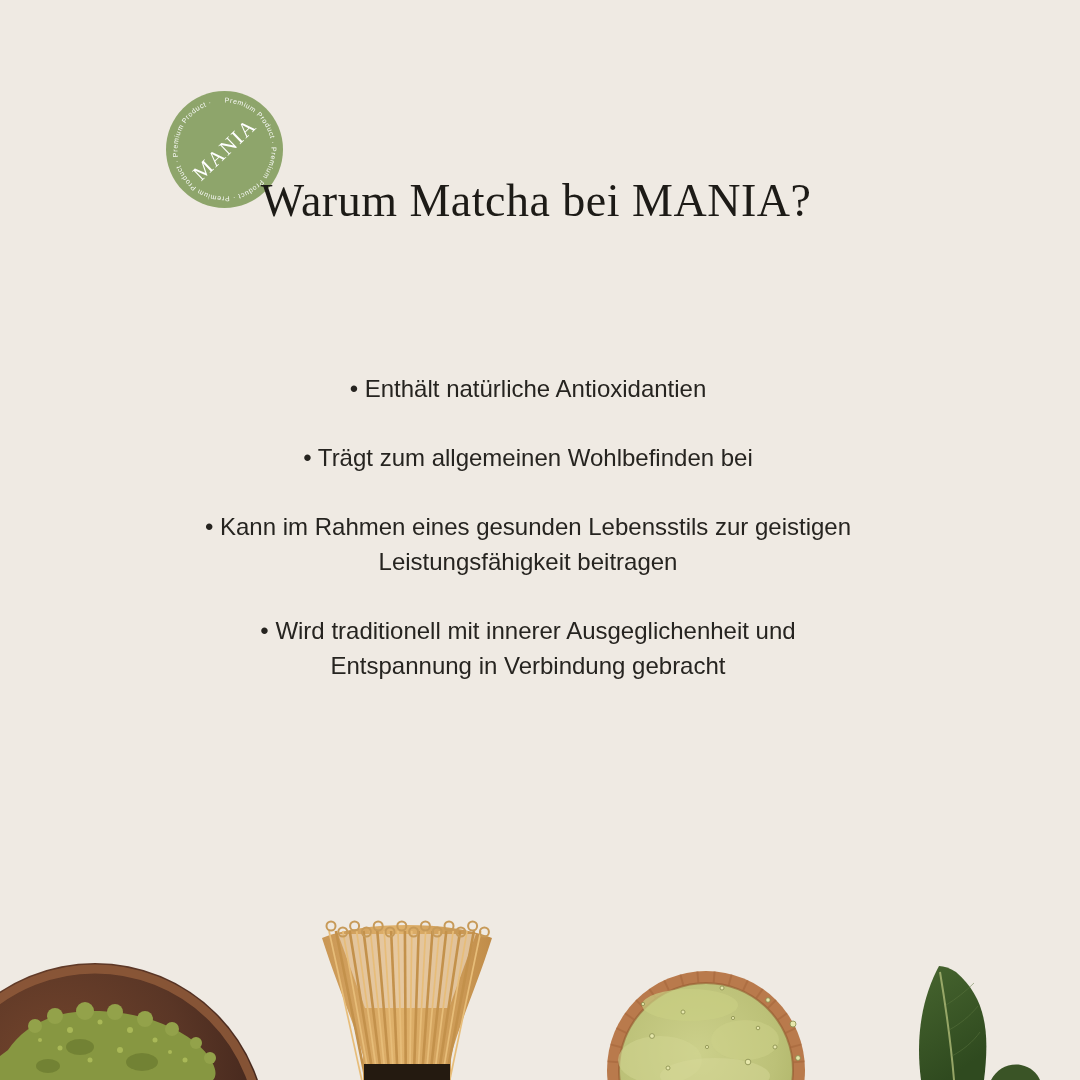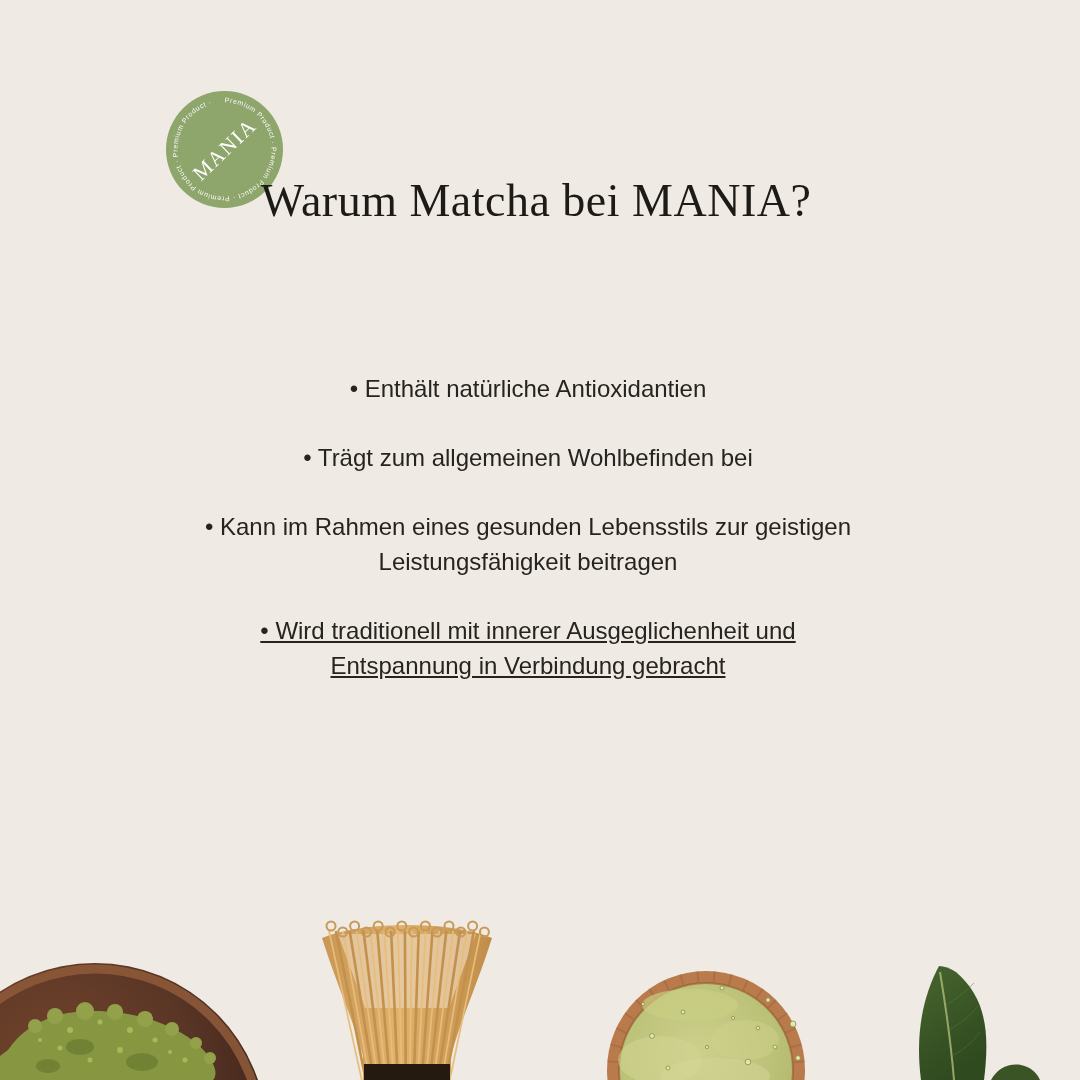--- a/index.html
+++ b/index.html
@@ -12,21 +12,21 @@
     position:absolute;left:-4px;top:177px;width:1080px;text-align:center;
     font-family:"Liberation Serif",serif;font-weight:500;
     font-size:46px;line-height:1.05;color:#1d1b17;letter-spacing:0.5px;
   }
   .benefits{
     position:absolute;left:-12px;top:371px;width:1080px;text-align:center;
     color:#262420;font-size:24px;line-height:35px;
   }
   .benefit{margin:0 auto 34px auto;}
   .benefit.narrow-730{max-width:730px;}
-  .benefit.narrow-665{max-width:665px;text-decoration:underline;}
+  .benefit.narrow-665{max-width:665px;}
   .photos{position:absolute;left:0;top:860px;width:1080px;height:220px;}
   svg text{user-select:none;}
 </style>
 </head>
 <body>
 
 <div class="canvas">
 
   <svg class="badge" viewBox="0 0 117 117">
     <circle cx="58.5" cy="58.5" r="58.5" fill="#8ea56b"></circle>

